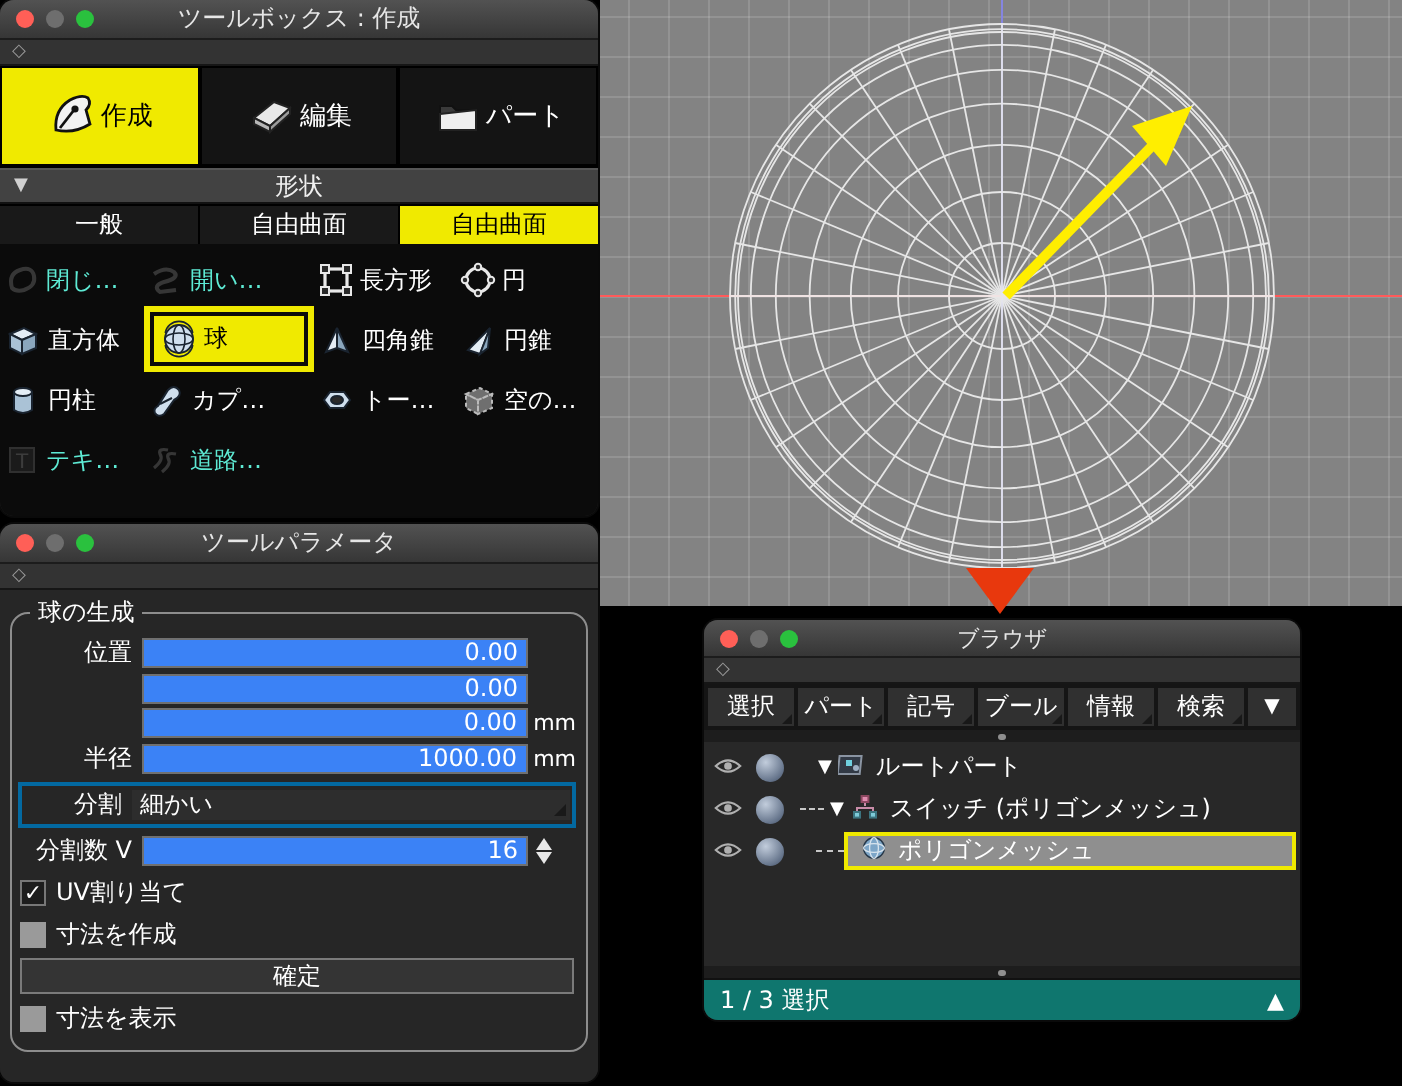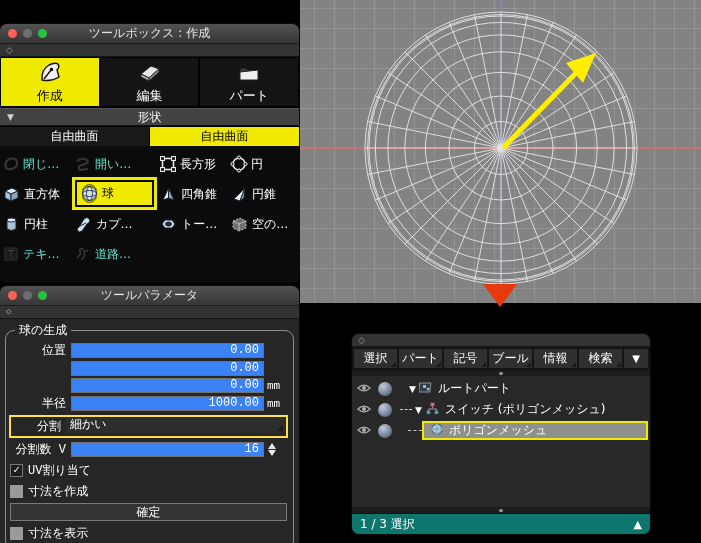--- a/index.html
+++ b/index.html
@@ -1,60 +1,60 @@
 <!DOCTYPE html>
 <html><head>
 <meta charset="utf-8">
 <style>
   * { margin:0; padding:0; box-sizing:border-box; }
   html,body { background:#000; }
   body { font-family:"DejaVu Sans","Liberation Sans",sans-serif; }
   #screen { position:relative; width:701px; height:543px; background:#000; overflow:hidden; }
 
   
-  .window { position:absolute; background:#262626; border-radius:7px; box-shadow:0 0 0 1px #0a0a0a; overflow:hidden; display:flex; flex-direction:column;margin-top:24px; }
+  .window { position:absolute; background:#262626; border-radius:7px; box-shadow:0 0 0 1px #0a0a0a; overflow:hidden; display:flex; flex-direction:column; }
   .titlebar { position:relative; height:20px; flex:0 0 20px; background:linear-gradient(#525252,#363636); display:flex; align-items:center; justify-content:center; border-bottom:1px solid #1c1c1c; }
   .titlebar .title { font-size:12px; color:#e6e6e6; }
   .lights { position:absolute; left:8px; top:0; height:100%; display:flex; align-items:center; gap:6px; }
   .light { width:9px; height:9px; border-radius:50%; }
   .light.red { background:#ff5f57; }
   .light.gray { background:#6e6e6e; }
   .light.green { background:#2ac13e; }
   .gripbar { height:13px; flex:0 0 13px; background:#333; border-bottom:1px solid #161616; display:flex; align-items:center; padding-left:6px; }
   .diamond { color:#9a9a9a; font-size:9px; line-height:1; }
 
   
   #toolbox { left:0; top:0; width:299px; height:258px; }
   #toolbox .body { flex:1; background:#0b0b0b; display:flex; flex-direction:column; }
   .tabs { display:flex; height:51px; background:#000; gap:2px; padding:1px 1px 2px 1px; }
-  .tab { flex:1; display:flex; flex-direction:column; align-items:center; justify-content:center; gap:1px; background:#141414; color:#fff; font-size:13px; cursor:default; }
+  .tab { flex:1; display:flex; align-items:center; justify-content:center; gap:1px; background:#141414; color:#fff; font-size:13px; cursor:default; }
   .tab.active { background:#f0ea00; color:#000; }
   .sechdr { height:18px; background:#424242; position:relative; display:flex; align-items:center; justify-content:center; border-top:1px solid #555; border-bottom:1px solid #111; }
   .sechdr .tri { position:absolute; left:7px; color:#d0d0d0; font-size:9px; }
   .sechdr .sectitle { font-size:12px; color:#f0f0f0; }
   .cats { display:flex; height:20px; background:#000; gap:1px; padding-top:1px; }
   .cat { flex:1; display:flex; align-items:center; justify-content:center; background:#191919; color:#fff; font-size:12px; }
   .cat.active { background:#f0ea00; color:#000; }
   .toolgrid { flex:1; display:grid; grid-template-columns:72px 85px 71px 69px; grid-auto-rows:30px; align-items:center; padding-top:3px; }
   .tool { display:flex; align-items:center; gap:3px; height:28px; padding-left:2px; color:#fff; font-size:12px; white-space:nowrap; }
   .tool.disabled { color:#5eead4; }
   .tool.disabled svg { opacity:.35; }
   .tool.selected { border:3px solid #f0ea00; background:#f0ea00; box-shadow:inset 0 0 0 2px #0b0b0b; color:#000; height:33px; padding-left:5px; margin-top:-2px; }
   .ticon { flex:0 0 auto; display:flex; }
 
   
-  #params { left:0; top:262px; width:299px; height:279px;font-family:Liberation Mono, monospace; }
+  #params { left:0; top:262px; width:299px; height:279px; }
   #params .body { flex:1; background:#262626; padding:1px 3px; }
   fieldset { border:1px solid #8d8d8d; border-radius:9px; margin:2px 2px; padding:1px 5px 5px 3px; }
   legend { font-size:12px; color:#fff; padding:0 4px; margin-left:6px; }
   .prow { display:flex; align-items:center; margin:2px 0; }
   .plabel { width:62px; flex:0 0 62px; text-align:right; color:#fff; font-size:12px; padding-right:5px; white-space:nowrap; }
   .pfield { flex:1; background:#3b82f6; border:1px solid #707070; color:#fff; font-size:12px; text-align:right; padding:0 4px; height:15px; line-height:13px; }
   .punit { flex:0 0 24px; color:#fff; font-size:11px; padding-left:3px; }
-  .divrow { display:flex; align-items:flex-start; border:2px solid #fde047; margin:3px 0 3px 0; padding:1px; }
+  .divrow { display:flex; align-items:center; border:2px solid #0369a1; margin:3px 0 3px 0; padding:1px; }
   .divrow .plabel { width:54px; flex:0 0 54px; }
   .pselect { flex:1; background:#2d2d2d; color:#fff; font-size:12px; padding:0 4px; height:15px; line-height:15px; position:relative; }
   .pselect::after { content:''; position:absolute; right:2px; bottom:2px; border-left:6px solid transparent; border-bottom:6px solid #191919; }
   .stepper { flex:0 0 24px; display:flex; flex-direction:column; align-items:flex-start; gap:1px; padding-left:4px; }
   .stepper .up { width:0; height:0; border-left:4px solid transparent; border-right:4px solid transparent; border-bottom:6px solid #e8e8e8; }
   .stepper .down { width:0; height:0; border-left:4px solid transparent; border-right:4px solid transparent; border-top:6px solid #e8e8e8; }
   .chkrow { display:flex; align-items:center; gap:5px; margin:4px 0 2px 1px; color:#fff; font-size:12px; }
   .chk { width:13px; height:13px; flex:0 0 13px; }
   .chk.on { background:#1d1d1d; border:1px solid #777; color:#fff; font-size:11px; line-height:11px; text-align:center; font-weight:bold; }
   .chk.on::after { content:'✓'; }
@@ -176,20 +176,21 @@
               </svg>
           </span>
           <span>パート</span>
         </div>
       </div>
       <div class="sechdr">
         <span class="tri">▼</span>
         <span class="sectitle">形状</span>
       </div>
       <div class="cats">
+        <div class="cat">一般</div>
         <div class="cat">自由曲面</div>
         <div class="cat active">自由曲面</div>
       </div>
       <div class="toolgrid">
 
         <div class="tool disabled">
           <span class="ticon">
               <svg width="18" height="18" viewBox="0 0 18 18">
                 <path d="M4 13 Q2 6 8 4 Q14 2 15 7 Q16 12 10 14 Q6 15 4 13 Z" fill="none" stroke="#888" stroke-width="2"></path>
               </svg>
@@ -384,20 +385,28 @@
         <div class="confirm">確定</div>
         <div class="chkrow">
           <span class="chk off"></span>
           <span>寸法を表示</span>
         </div>
       </fieldset>
     </div>
   </div>
 
   <div class="window" id="browser">
+    <div class="titlebar">
+      <div class="lights">
+        <div class="light red"></div>
+        <div class="light gray"></div>
+        <div class="light green"></div>
+      </div>
+      <span class="title">ブラウザ</span>
+    </div>
     <div class="gripbar">
       <span class="diamond">◇</span>
     </div>
     <div class="body">
       <div class="menurow">
         <div class="mbtn">選択</div>
         <div class="mbtn">パート</div>
         <div class="mbtn">記号</div>
         <div class="mbtn">ブール</div>
         <div class="mbtn">情報</div>

